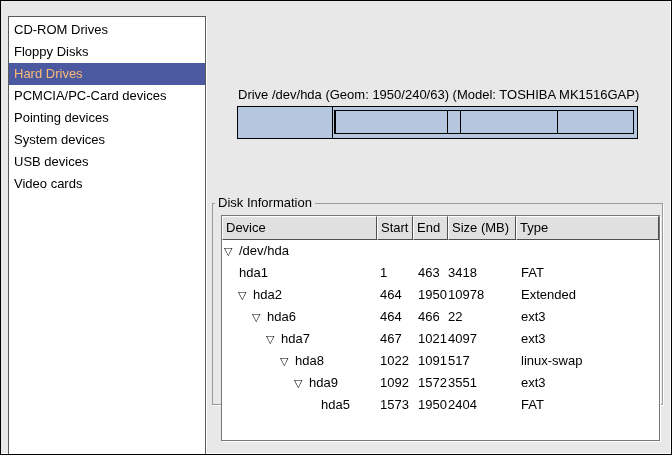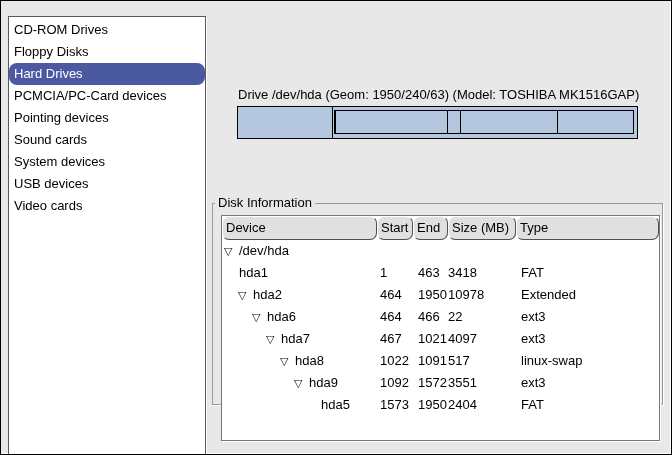--- a/index.html
+++ b/index.html
@@ -28,22 +28,21 @@
     overflow:hidden;
   }
   .sidebar-item {
     height:22px; line-height:22px;
     padding-left:5px;
     white-space:nowrap;
     cursor:default;
   }
   .sidebar-item.selected {
     background:var(--sel, #4a59a0);
-    color:#ffffff;
-    border-radius:8px;
+    color:#fdba74;
   }
 
   
   .drive-label {
     position:absolute; left:237px; top:86px;
     white-space:nowrap;
   }
 
   
   .drive-bar {
@@ -103,21 +102,20 @@
     box-sizing:border-box;
     background:#e0e0e0;
     border-top:1px solid #fff;
     border-left:1px solid #fff;
     border-right:1px solid #4f4f4f;
     border-bottom:1px solid #4f4f4f;
     padding-left:3px;
     line-height:21px;
     white-space:nowrap; overflow:hidden;
     cursor:default;
-    border-radius:7px;
   }
   .c0 { flex:0 0 155px; }
   .c1 { flex:0 0 36px; }
   .c2 { flex:0 0 35px; }
   .c3 { flex:0 0 68px; }
   .c4 { flex:1 1 auto; }
 
   .row { display:flex; height:22px; line-height:22px; cursor:default; }
   .cell {
     box-sizing:border-box;
@@ -139,21 +137,20 @@
 </style>
 </head>
 <body style="--sel: #4a59a0; --fill: #b4c7de;">
 
 <div class="sidebar" id="sidebar">
     <div class="sidebar-item">CD-ROM Drives</div>
     <div class="sidebar-item">Floppy Disks</div>
     <div class="sidebar-item selected">Hard Drives</div>
     <div class="sidebar-item">PCMCIA/PC-Card devices</div>
     <div class="sidebar-item">Pointing devices</div>
-    <div class="sidebar-item">Sound cards</div>
     <div class="sidebar-item">System devices</div>
     <div class="sidebar-item">USB devices</div>
     <div class="sidebar-item">Video cards</div>
   </div>
 
 <div class="drive-label">Drive /dev/hda (Geom: 1950/240/63) (Model: TOSHIBA MK1516GAP)</div>
 
 <div class="drive-bar" id="drivebar">
     <div class="seg-primary" style="width: 23.7436%;"></div>
     <div class="inner-bar" style="left: calc(23.7436% + 1px);">

